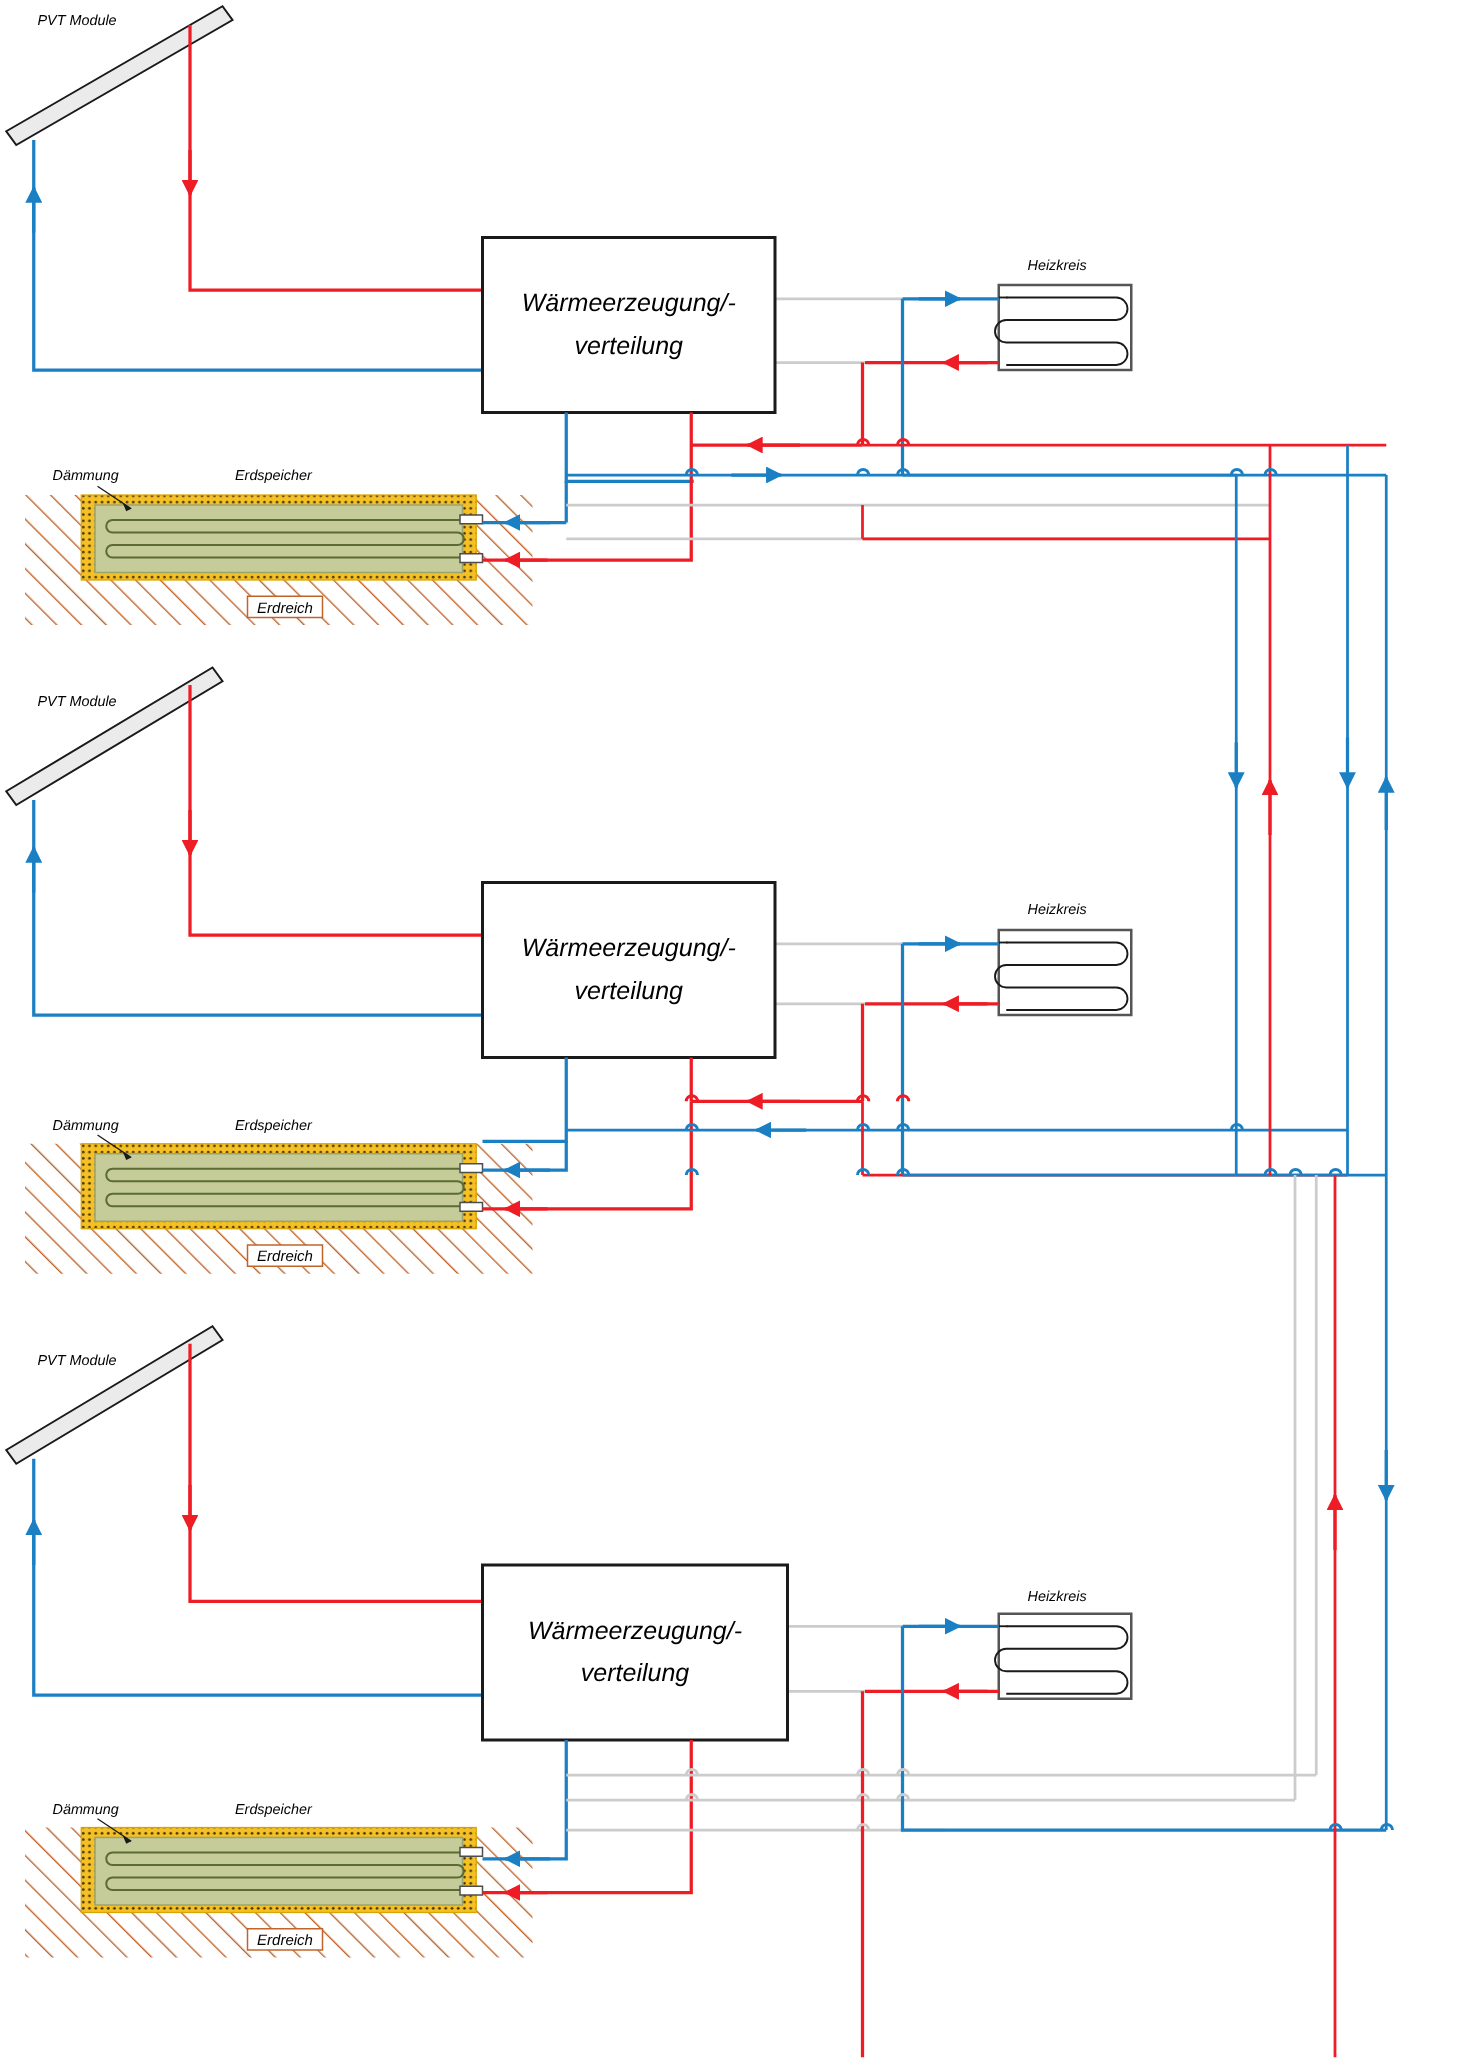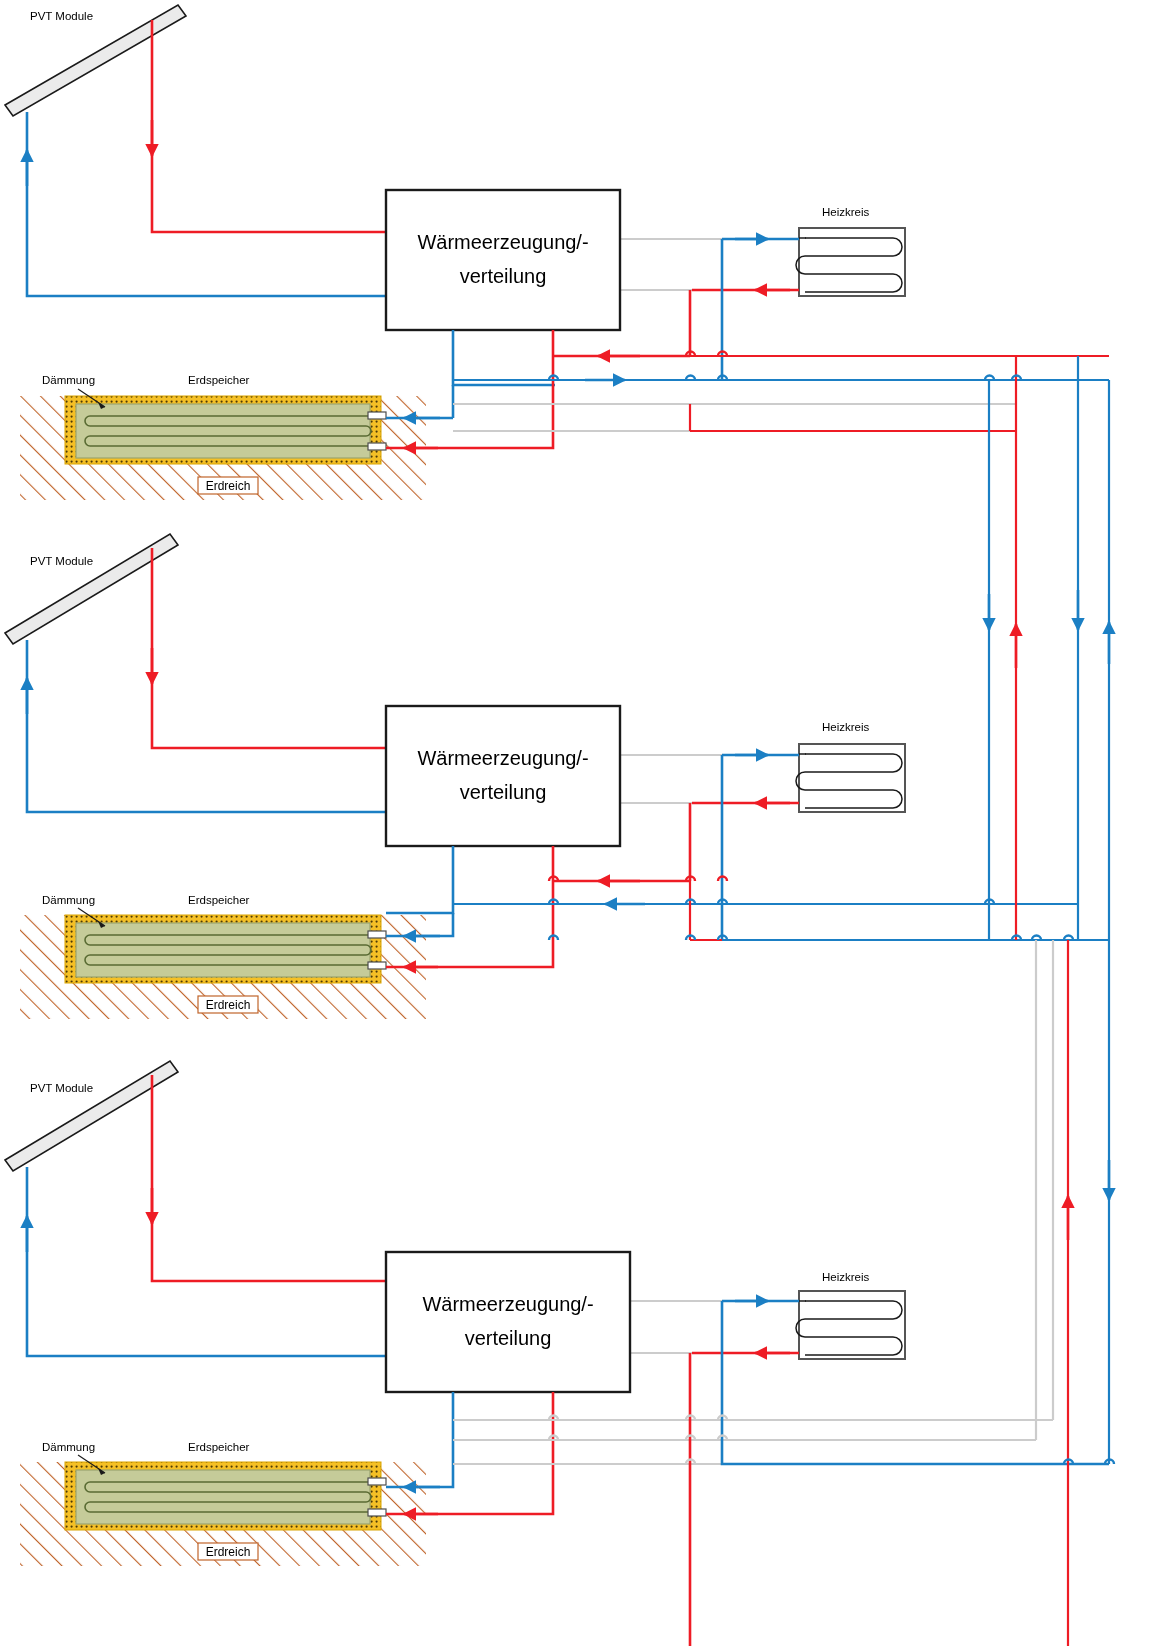--- a/index.html
+++ b/index.html
@@ -1,17 +1,17 @@
 <!DOCTYPE html>
 <html><head>
 <meta charset="utf-8">
 <style>
   html,body{margin:0;padding:0;background:#ffffff;}
   body{width:1170px;height:1646px;font-family:"Liberation Sans",sans-serif;overflow:hidden;}
-  #stage{position:relative;width:1170px;height:1246px;}
+  #stage{position:relative;width:1170px;height:1246px;font-style:italic;}
   svg#diagram{position:absolute;left:0;top:0;width:1170px;height:1646px;display:block;}
   .lbl{font-family:"Liberation Sans",sans-serif;fill:#000;}
   .lbl-small{font-size:11.5px;}
   .lbl-box{font-size:20px;}
   .lbl-erd{font-size:12px;}
 </style>
 </head>
 <body>
 
 <div id="stage">

